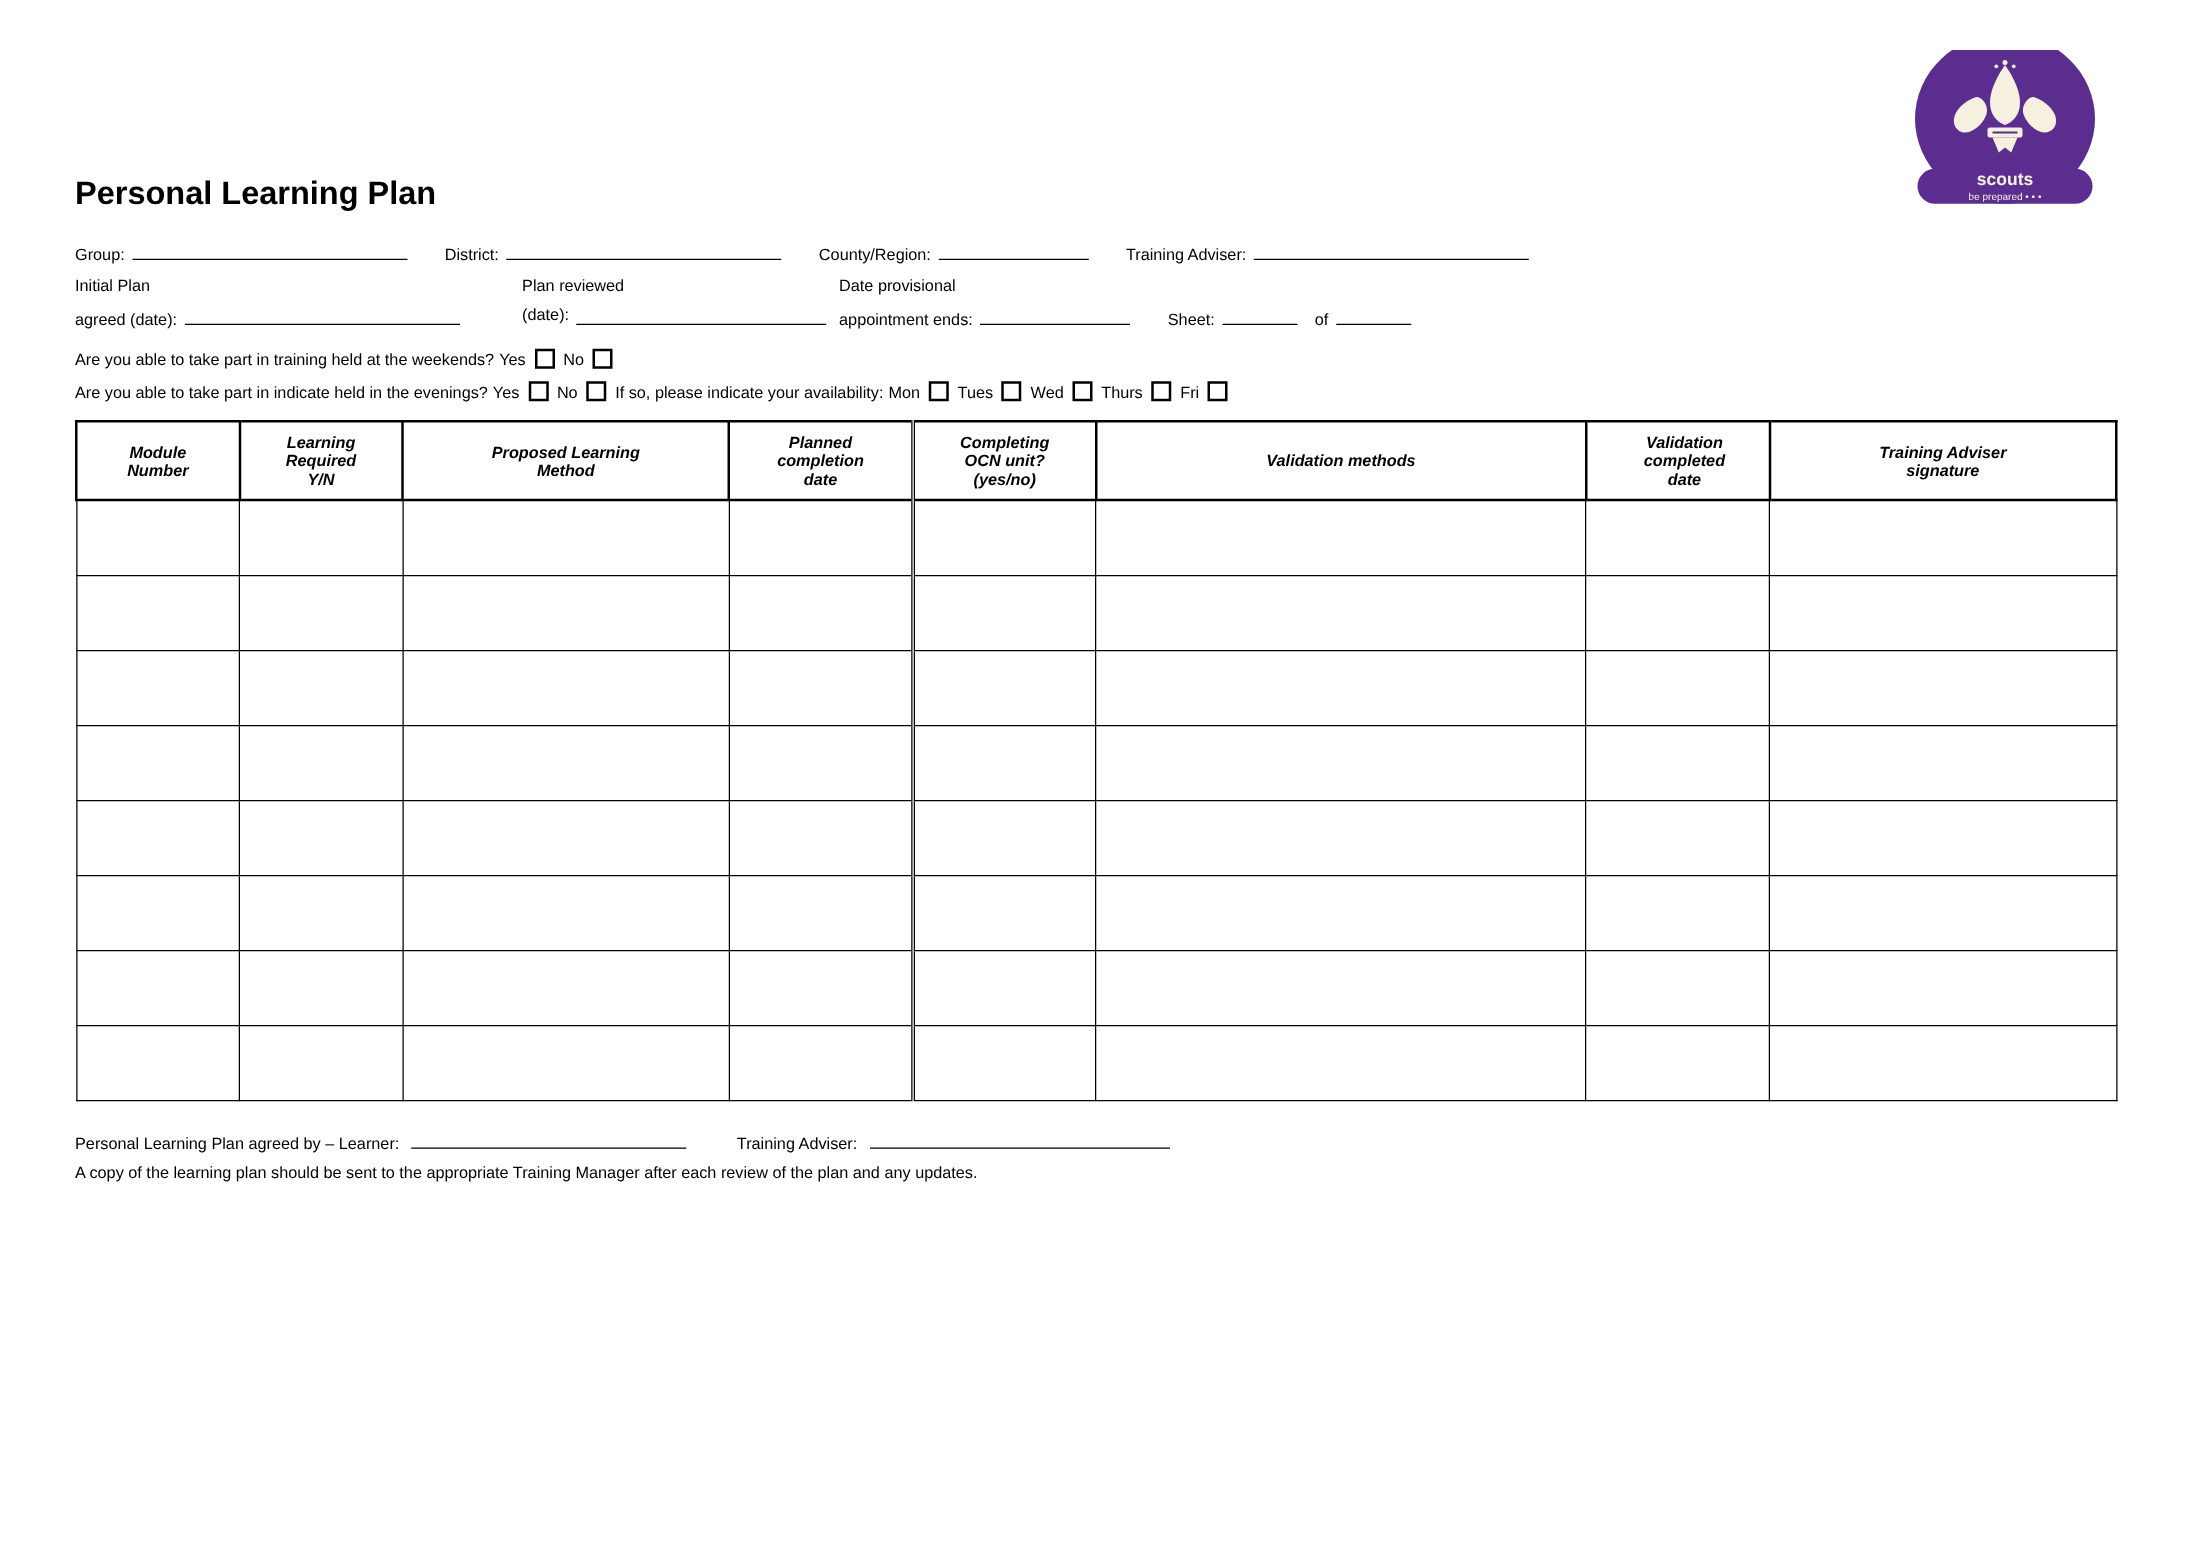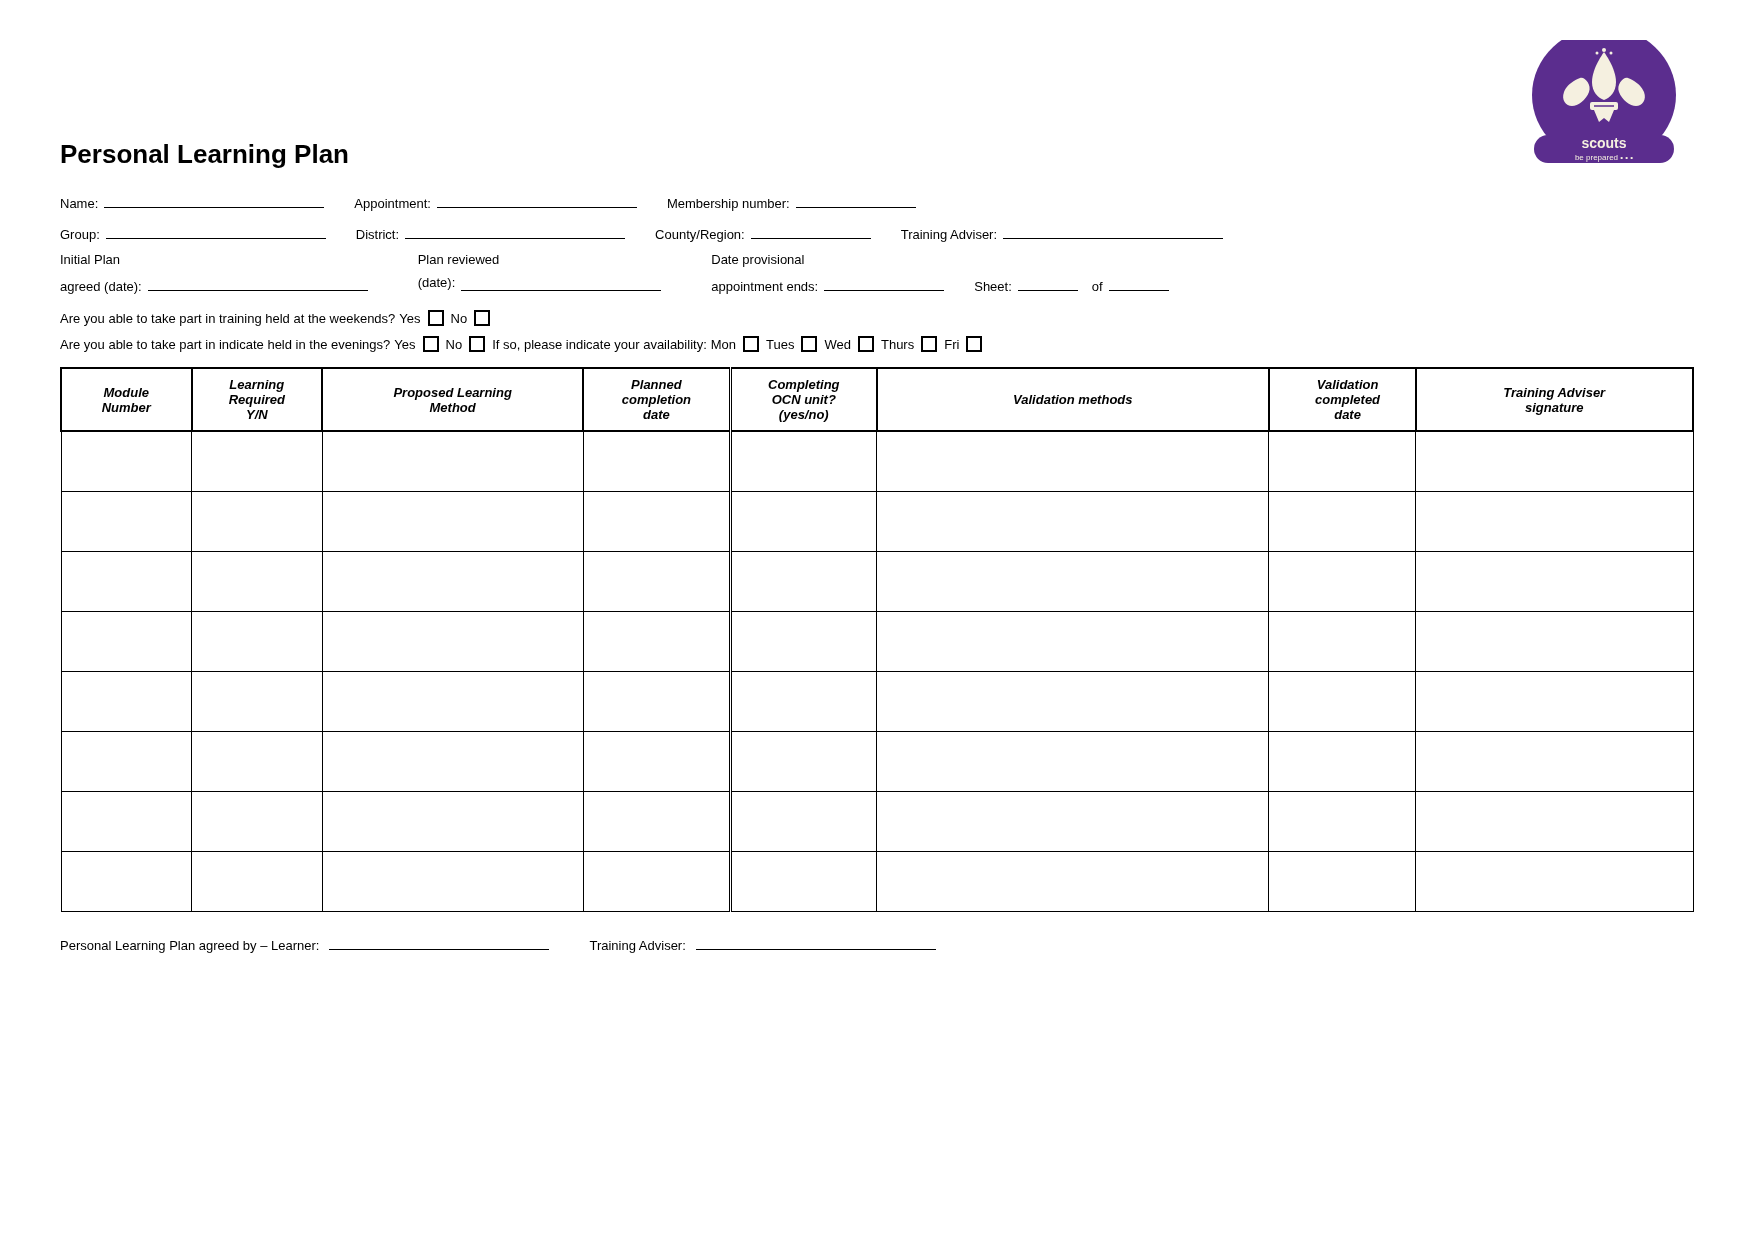--- a/index.html
+++ b/index.html
@@ -189,34 +189,20 @@
         <circle cx="87" cy="13" r="1.5" fill="#f5f0e0"></circle>
 
         <rect x="10" y="95" width="140" height="28" rx="14" fill="#5b2d8e"></rect>
 
         <text x="80" y="108" text-anchor="middle" font-family="Arial" font-size="14" font-weight="bold" fill="#f5f0e0">scouts</text>
         <text x="80" y="120" text-anchor="middle" font-family="Arial" font-size="8" fill="#f5f0e0">be prepared • • •</text>
       </svg>
     </div>
   </div>
 
-  <div class="form-row">
-    <div class="field-group">
-      <span class="field-label">Name:</span>
-      <span class="field-line field-line-long"></span>
-    </div>
-    <div class="field-group" style="margin-left:20px;">
-      <span class="field-label">Appointment:</span>
-      <span class="field-line field-line-medium"></span>
-    </div>
-    <div class="field-group" style="margin-left:20px;">
-      <span class="field-label">Membership number:</span>
-      <span class="field-line field-line-short"></span>
-    </div>
-  </div>
 
   <div class="form-row">
     <div class="field-group">
       <span class="field-label">Group:</span>
       <span class="field-line field-line-long"></span>
     </div>
     <div class="field-group" style="margin-left:20px;">
       <span class="field-label">District:</span>
       <span class="field-line field-line-long"></span>
     </div>
@@ -242,21 +228,21 @@
     </div>
     <div class="field-group two-line-label" style="margin-left:40px;">
       <div>
         <span class="field-label">Plan reviewed</span>
       </div>
       <div style="display:flex; align-items:center; gap:6px;">
         <span class="field-label">(date):</span>
         <span class="field-line field-line-medium"></span>
       </div>
     </div>
-    <div class="field-group two-line-label" style="margin-left:40px;">
+    <div class="field-group two-line-label" style="">
       <div>
         <span class="field-label">Date provisional</span>
       </div>
       <div style="display:flex; align-items:baseline; gap:6px;">
         <span class="field-label">appointment ends:</span>
         <span class="field-line field-line-short"></span>
       </div>
     </div>
     <div class="field-group" style="margin-left:20px; align-self: flex-end;">
       <span class="field-label">Sheet:</span>
@@ -391,15 +377,18 @@
       </tbody>
   </table>
 
   <div class="footer-section">
     <div class="footer-row">
       <span>Personal Learning Plan agreed by – Learner:</span>
       <span class="field-line field-line-long" style="min-width:220px;"></span>
       <span style="margin-left:30px;">Training Adviser:</span>
       <span class="field-line field-line-long" style="min-width:240px;"></span>
     </div>
+    <div class="footer-row">
+      <span class="footer-note">A copy of the learning plan should be sent to the appropriate Training Manager after each review of the plan and any updates.</span>
+    </div>
   </div>
 
 </div>
 
 </body></html>

